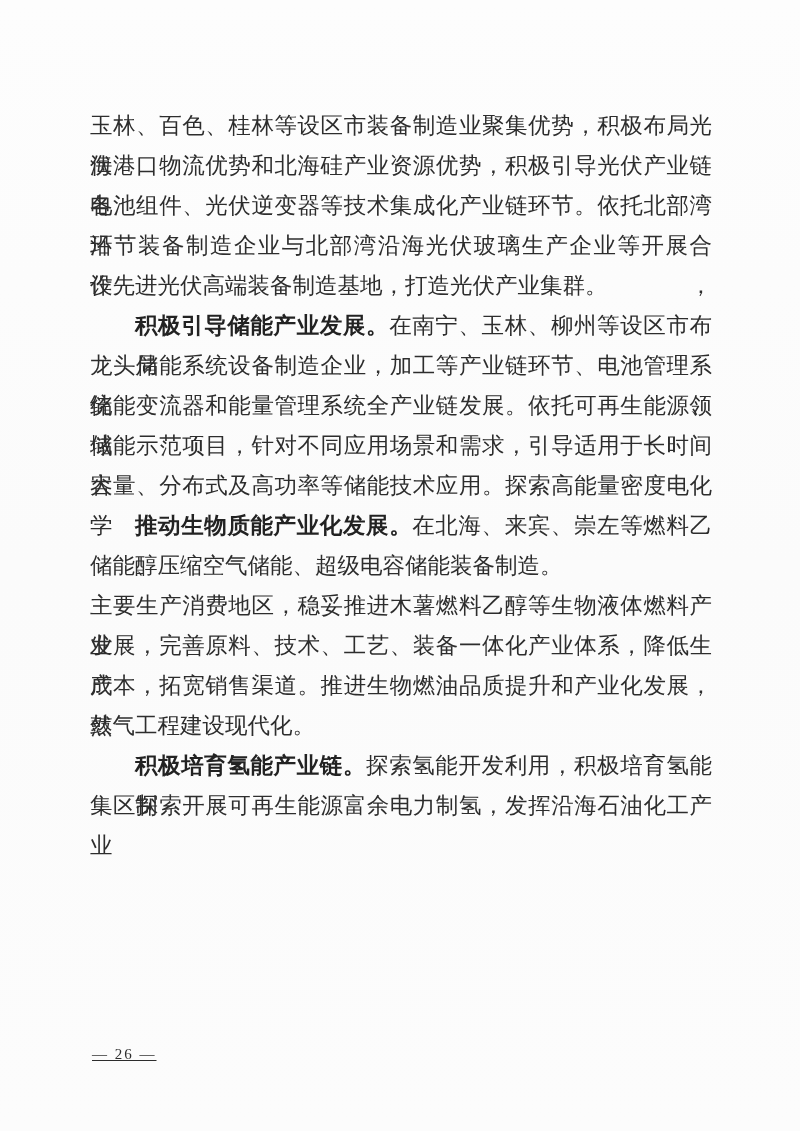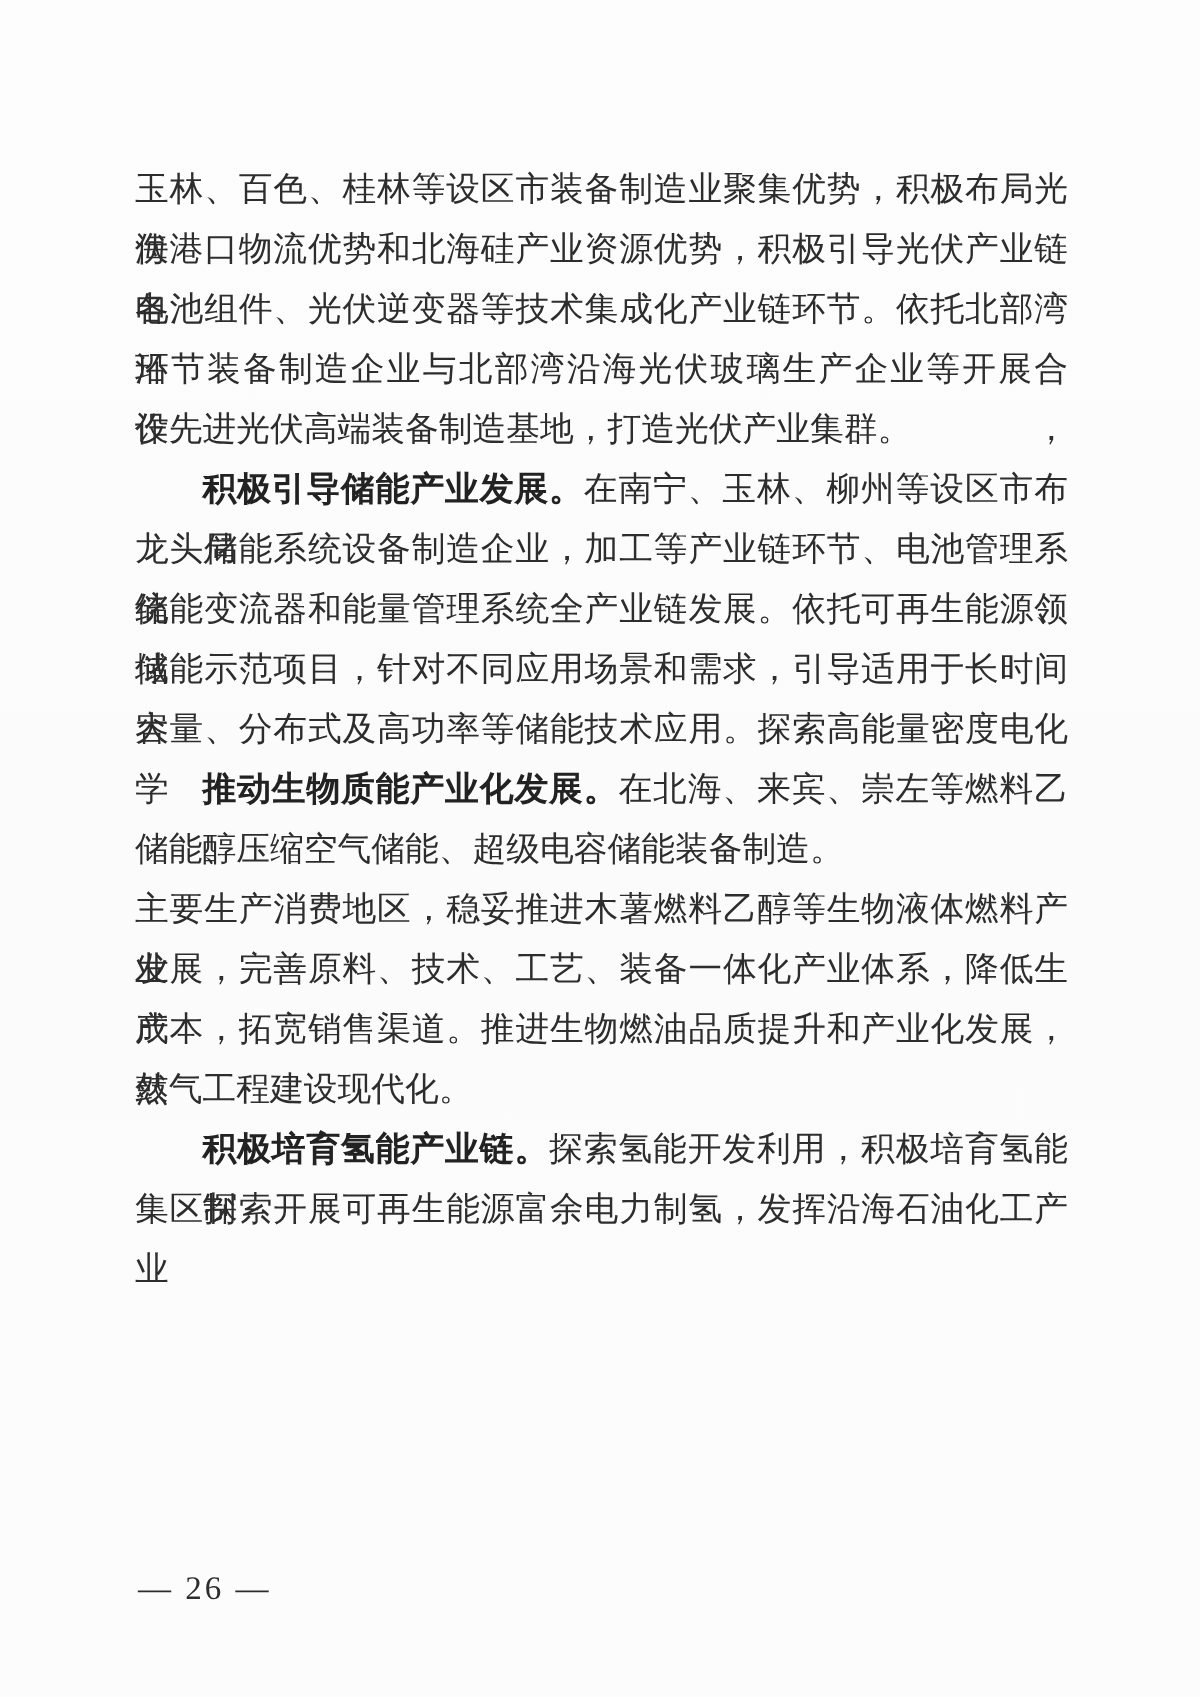--- a/index.html
+++ b/index.html
@@ -46,23 +46,24 @@
   }
   .line b {
     font-family: "Liberation Sans", "DejaVu Sans", sans-serif;
     font-weight: 700;
     color: #222222;
   }
   .footer {
     position: absolute;
     left: 92px;
     top: 1046px;
-    font-size: 22px;
+    font-size: 15px;
     color: #2d2d2d;
     letter-spacing: 2px;
+    text-decoration: underline;
   }
 </style>
 </head>
 <body>
 
 <div class="page">
   <div class="text-block">
       <div class="line justify"><span>玉林、百色、桂林等设区市装备制造业聚集优势，积极布局光伏</span></div>
       <div class="line justify"><span>海港口物流优势和北海硅产业资源优势，积极引导光伏产业链各</span></div>
       <div class="line justify"><span>电池组件、光伏逆变器等技术集成化产业链环节。依托北部湾沿</span></div>

